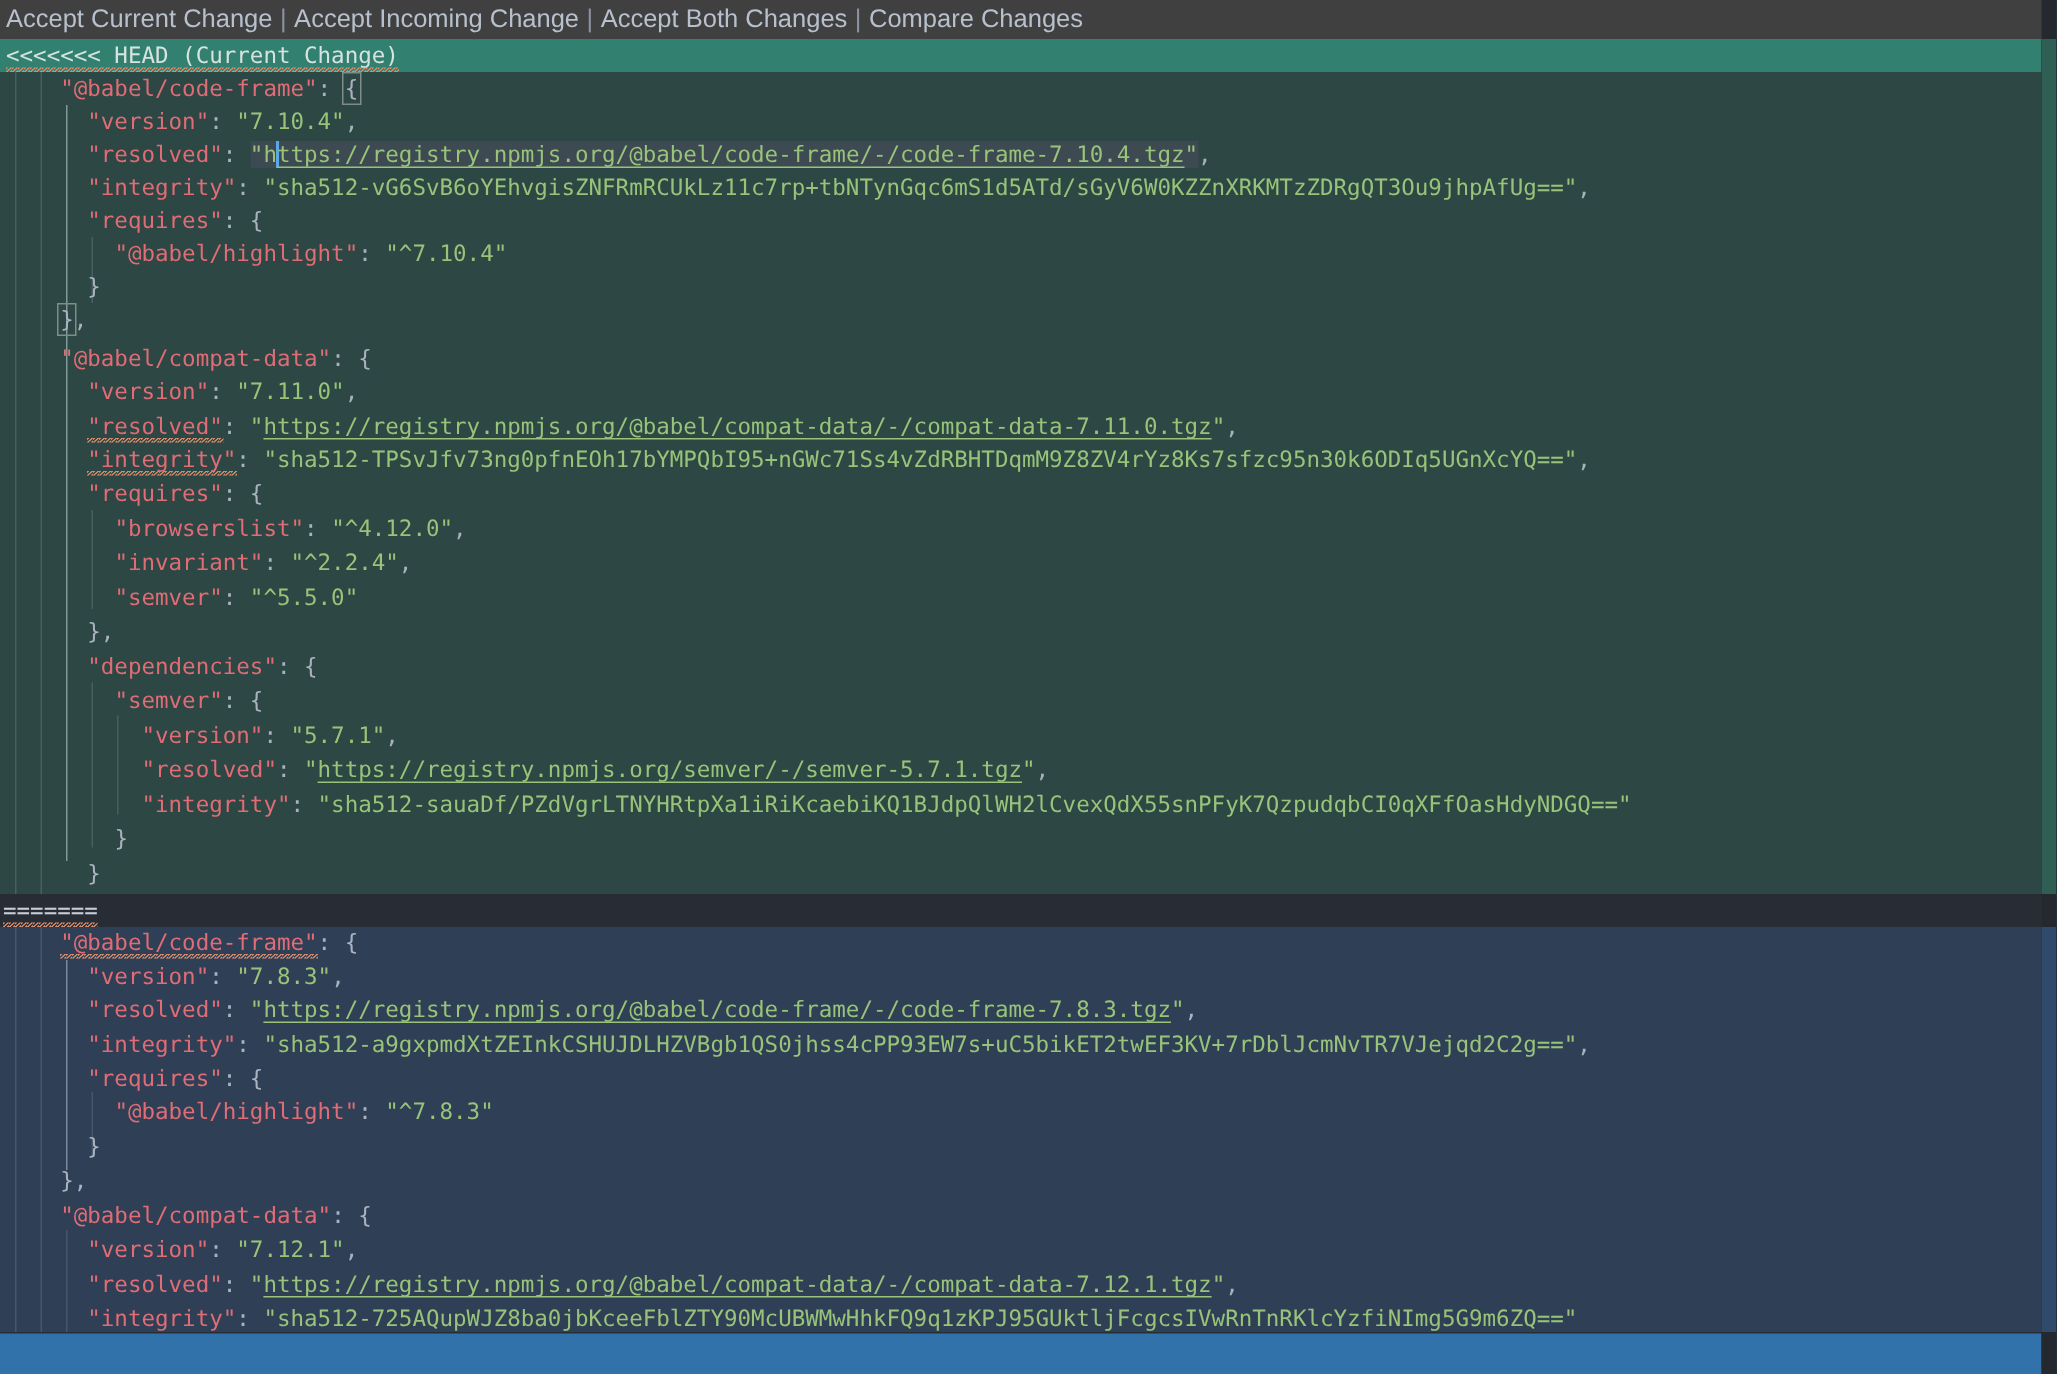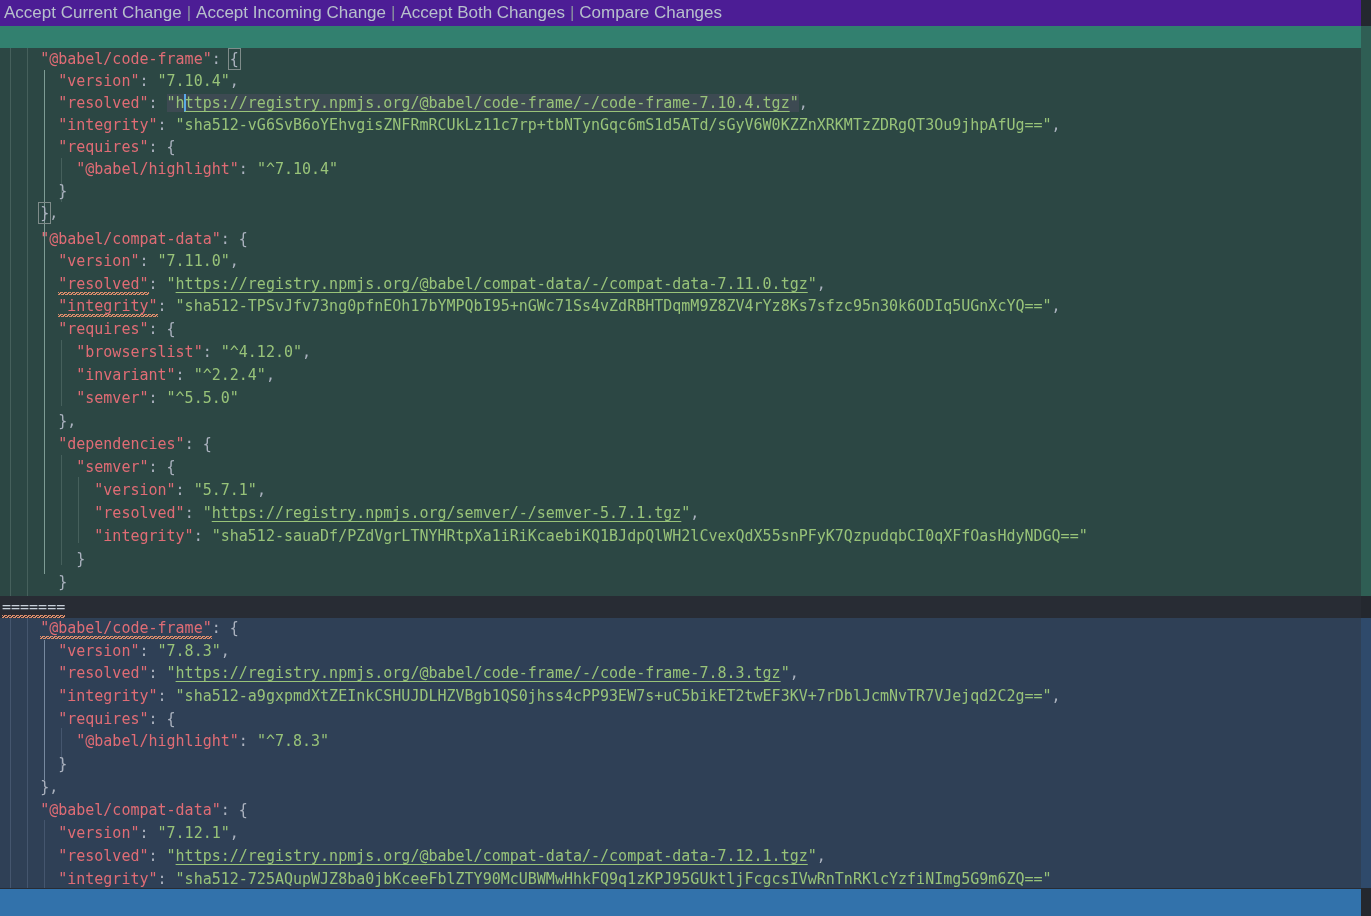--- a/index.html
+++ b/index.html
@@ -22,21 +22,21 @@
     overflow: hidden;
   }
 
   
   .codelens {
     position: absolute;
     left: 0; top: 0;
     width: 1371px;
     height: 26px;
     line-height: 26px;
-    background: #4c1d95;
+    background: #404040;
     font-family: "Liberation Sans", sans-serif;
     font-size: 17px;
     color: #b0b8c4;
     white-space: nowrap;
     padding-left: 4px;
     box-sizing: border-box;
   }
   .cl-link { cursor: pointer; color: #b7c0cc; }
   .cl-sep  { color: #8a939f; padding: 0 5px; }
 
@@ -162,20 +162,21 @@
   <div class="hdr current" style="top:26px;"></div>
 
   <div class="guide g-teal" style="left:10px;  top:48px;  height:548px;"></div>
   <div class="guide g-teal" style="left:27px;  top:48px;  height:548px;"></div>
   <div class="guide g-teal active" style="left:44px;  top:70px;  height:504px;"></div>
   <div class="guide g-teal" style="left:61px;  top:158px; height:44px;"></div>
   <div class="guide g-teal" style="left:61px;  top:340px; height:66px;"></div>
   <div class="guide g-teal" style="left:61px;  top:455px; height:110px;"></div>
   <div class="guide g-teal" style="left:78px;  top:477px; height:66px;"></div>
 
+  <div class="line" style="top:26px; left:4px;"><span class="hd sq">&lt;&lt;&lt;&lt;&lt;&lt;&lt; HEAD (Current Change)</span></div>
 
   <div class="line" style="top:48px; left:4px;"><span class="ind">    </span><span class="k">"@babel/code-frame"</span><span class="p">: </span><span class="p bmatch">{</span></div>
 
   <div class="line" style="top:70px; left:4px;"><span class="ind">      </span><span class="k">"version"</span><span class="p">: </span><span class="s">"7.10.4"</span><span class="p">,</span></div>
 
   <div class="line" style="top:92px; left:4px;"><span class="ind">      </span><span class="k">"resolved"</span><span class="p">: </span><span class="selbg"><span class="s">"h</span><span class="caret"></span><span class="link">ttps://registry.npmjs.org/@babel/code-frame/-/code-frame-7.10.4.tgz</span><span class="s">"</span></span><span class="p">,</span></div>
 
   <div class="line" style="top:114px; left:4px;"><span class="ind">      </span><span class="k">"integrity"</span><span class="p">: </span><span class="s">"sha512-vG6SvB6oYEhvgisZNFRmRCUkLz11c7rp+tbNTynGqc6mS1d5ATd/sGyV6W0KZZnXRKMTzZDRgQT3Ou9jhpAfUg=="</span><span class="p">,</span></div>
 
   <div class="line" style="top:136px; left:4px;"><span class="ind">      </span><span class="k">"requires"</span><span class="p">: </span><span class="p">{</span></div>

